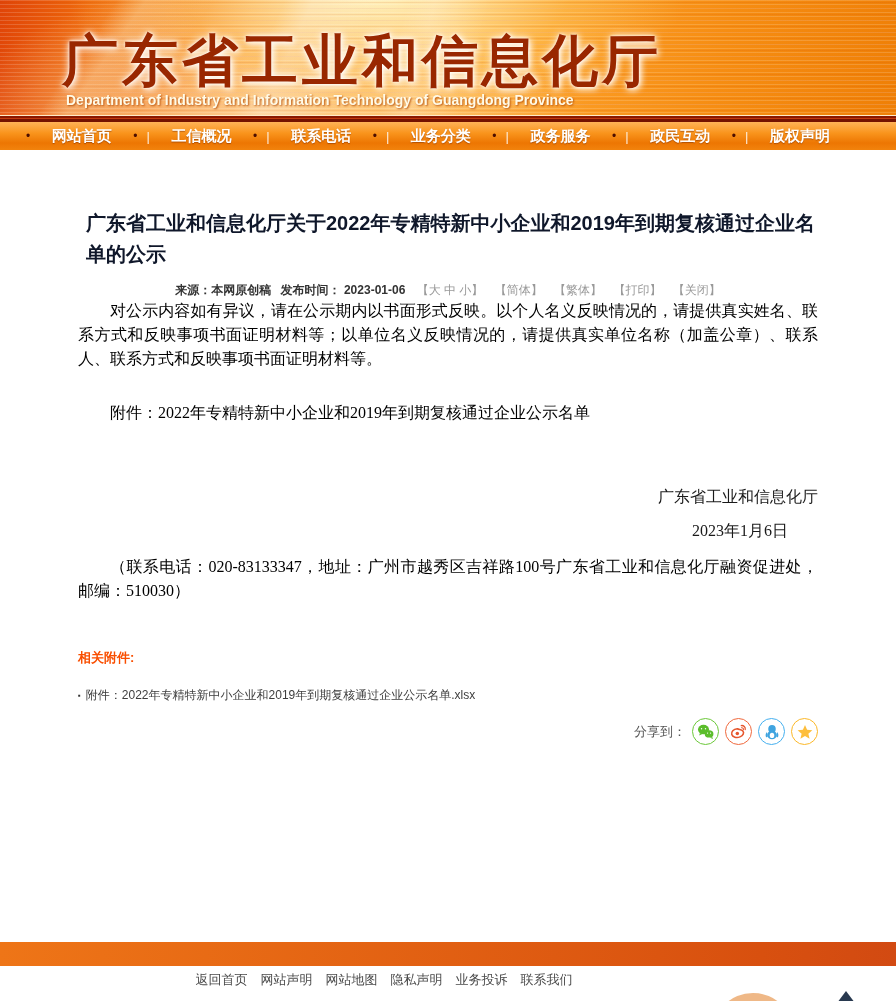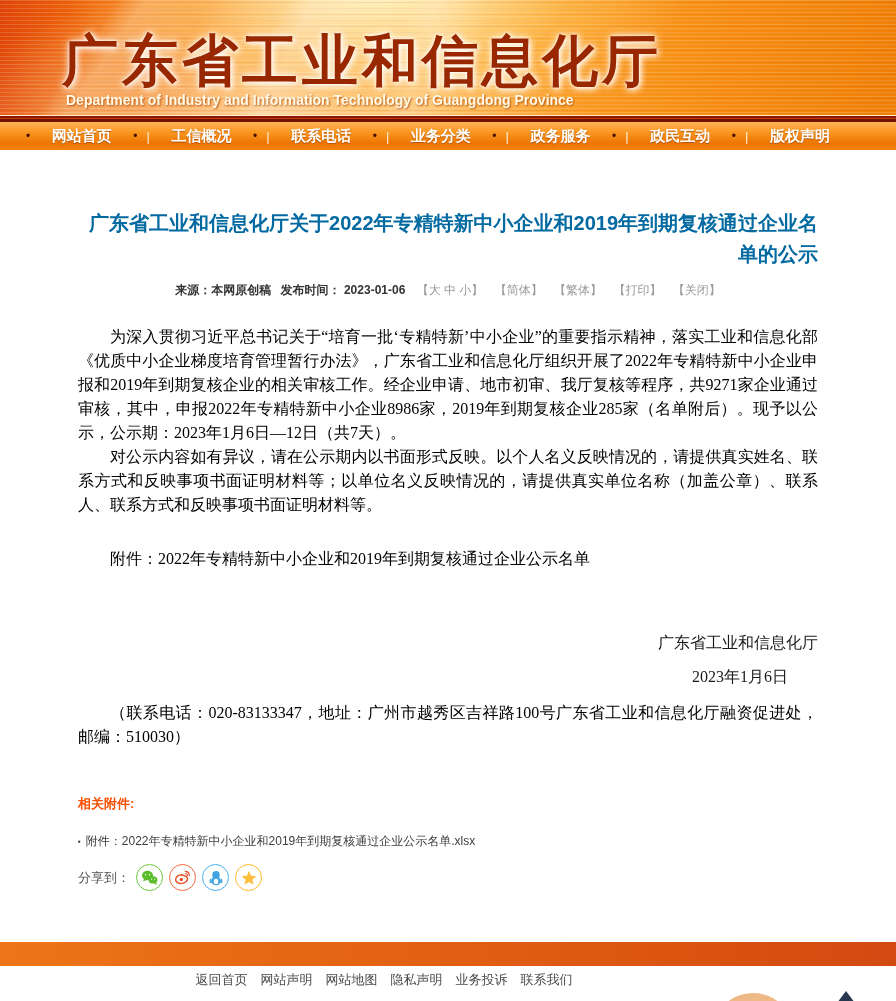--- a/index.html
+++ b/index.html
@@ -61,22 +61,22 @@
     color:#fff; font-size:15px; font-weight:bold; text-decoration:none;
     text-shadow:0 1px 1px rgba(125,45,0,.55); white-space:nowrap; cursor:pointer;
   }
   .nav-sep { display:flex; gap:9px; align-items:center; font-size:13px; }
   .nav-dot { color:#4d0e00; font-size:12px; }
   .nav-pipe { color:rgba(255,255,255,.85); }
 
   
   .content { width:740px; margin:0 auto; color:#1a1a1a; }
   .article-title {
-    margin-top:58px; text-align:right;
-    font-size:20px; line-height:31px; font-weight:bold; color:#0369a1;
+    margin-top:58px; text-align:left;
+    font-size:20px; line-height:31px; font-weight:bold; color:#0f172a;margin-left:8px;
   }
   .meta-line {
     margin-top:12px; text-align:center; font-size:12px; color:#333; font-weight:bold;
   }
   .meta-line .gray { color:#999; font-weight:normal; margin-left:8px; cursor:pointer; }
   .body-text {
     font-family:"Liberation Serif", serif; font-size:16px; line-height:24px;
     text-align:justify; text-indent:2em; color:#000;
   }
   .p1 { margin-top:26px; }
@@ -85,21 +85,21 @@
   .sign-name { margin-top:62px; text-align:right; font-family:"Liberation Serif", serif; font-size:16px; }
   .sign-date { margin-top:13px; text-align:right; padding-right:30px; font-family:"Liberation Serif", serif; font-size:16px; }
   .contact { margin-top:13px; }
 
   
   .related-heading { margin-top:46px; font-size:13px; font-weight:bold; color:#f94e00; }
   .related-item { margin-top:20px; font-size:12px; color:#3d3d3d; display:flex; align-items:center; gap:5px; }
   .related-item a { color:#3d3d3d; text-decoration:none; cursor:pointer; }
   .related-bullet { font-size:8px; color:#333; }
 
-  .share-row { margin-top:14px; display:flex; align-items:center; gap:6px; }
+  .share-row { margin-top:14px; display:flex; align-items:center; gap:6px;justify-content:flex-end; }
   .share-label { font-size:13px; color:#555; }
   .share-icon {
     width:27px; height:27px; border-radius:50%; background:#fff;
     display:flex; align-items:center; justify-content:center; cursor:pointer;
   }
   .share-icon svg { display:block; }
   .si-wechat { border:1.5px solid #6bc839; }
   .si-weibo  { border:1.5px solid #f0683c; }
   .si-qq     { border:1.5px solid #45b0ef; }
   .si-qzone  { border:1.5px solid #fcb827; }
@@ -176,21 +176,20 @@
   <div class="meta-line">
     <span>来源：本网原创稿</span>
     <span style="margin-left:6px">发布时间： 2023-01-06</span>
     <span class="gray">【大 中 小】</span>
     <span class="gray">【简体】</span>
     <span class="gray">【繁体】</span>
     <span class="gray">【打印】</span>
     <span class="gray">【关闭】</span>
   </div>
 
-  <p class="body-text p1">为深入贯彻习近平总书记关于“培育一批‘专精特新’中小企业”的重要指示精神，落实工业和信息化部《优质中小企业梯度培育管理暂行办法》，广东省工业和信息化厅组织开展了2022年专精特新中小企业申报和2019年到期复核企业的相关审核工作。经企业申请、地市初审、我厅复核等程序，共9271家企业通过审核，其中，申报2022年专精特新中小企业8986家，2019年到期复核企业285家（名单附后）。现予以公示，公示期：2023年1月6日—12日（共7天）。</p>
   <p class="body-text p2">对公示内容如有异议，请在公示期内以书面形式反映。以个人名义反映情况的，请提供真实姓名、联系方式和反映事项书面证明材料等；以单位名义反映情况的，请提供真实单位名称（加盖公章）、联系人、联系方式和反映事项书面证明材料等。</p>
   <p class="body-text attach-line">附件：2022年专精特新中小企业和2019年到期复核通过企业公示名单</p>
 
   <div class="sign-name">广东省工业和信息化厅</div>
   <div class="sign-date">2023年1月6日</div>
   <p class="body-text contact">（联系电话：020-83133347，地址：广州市越秀区吉祥路100号广东省工业和信息化厅融资促进处，邮编：510030）</p>
 
   <div class="related-heading">相关附件:</div>
 
   <div class="related-item">

